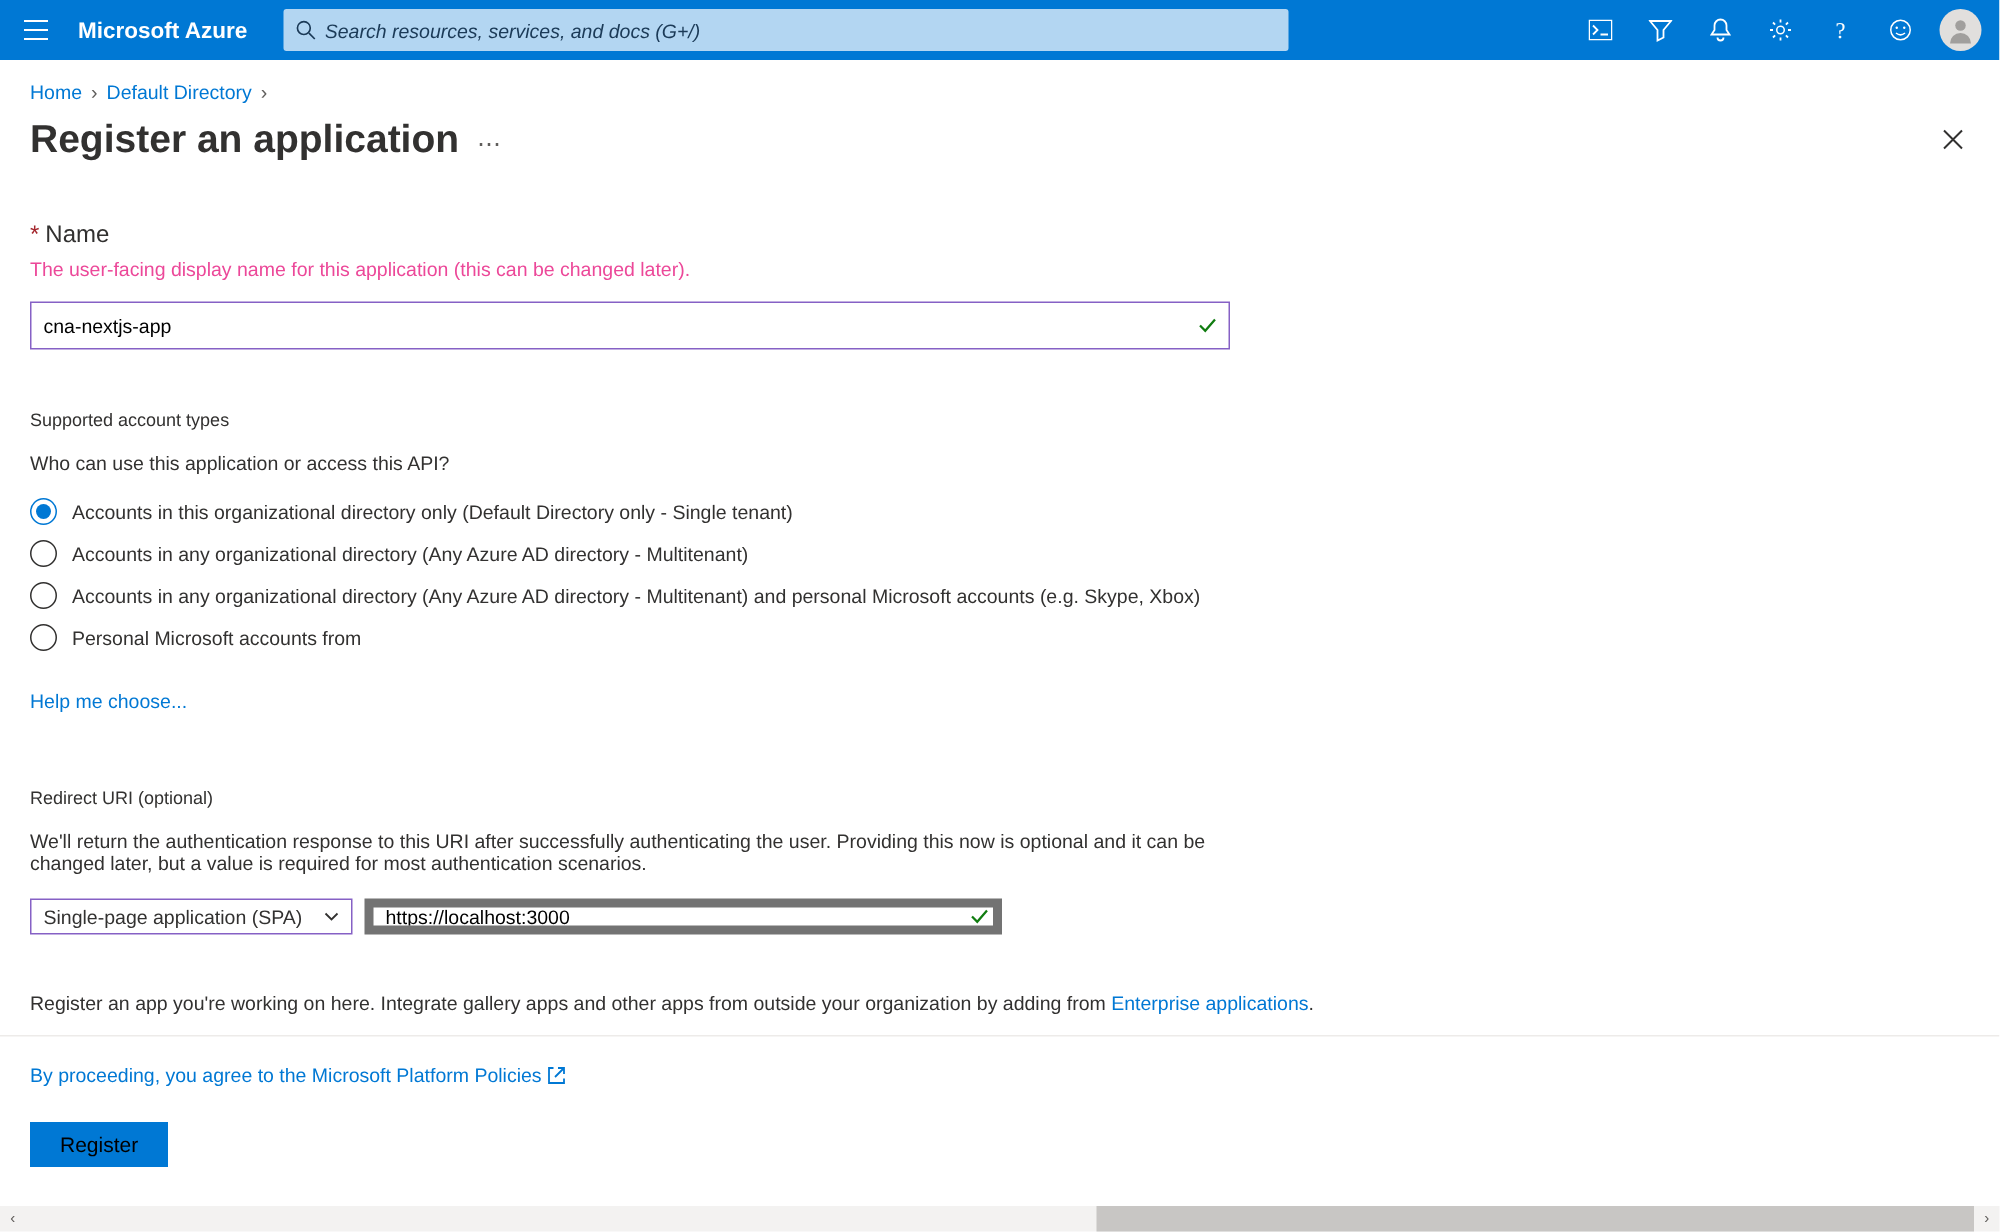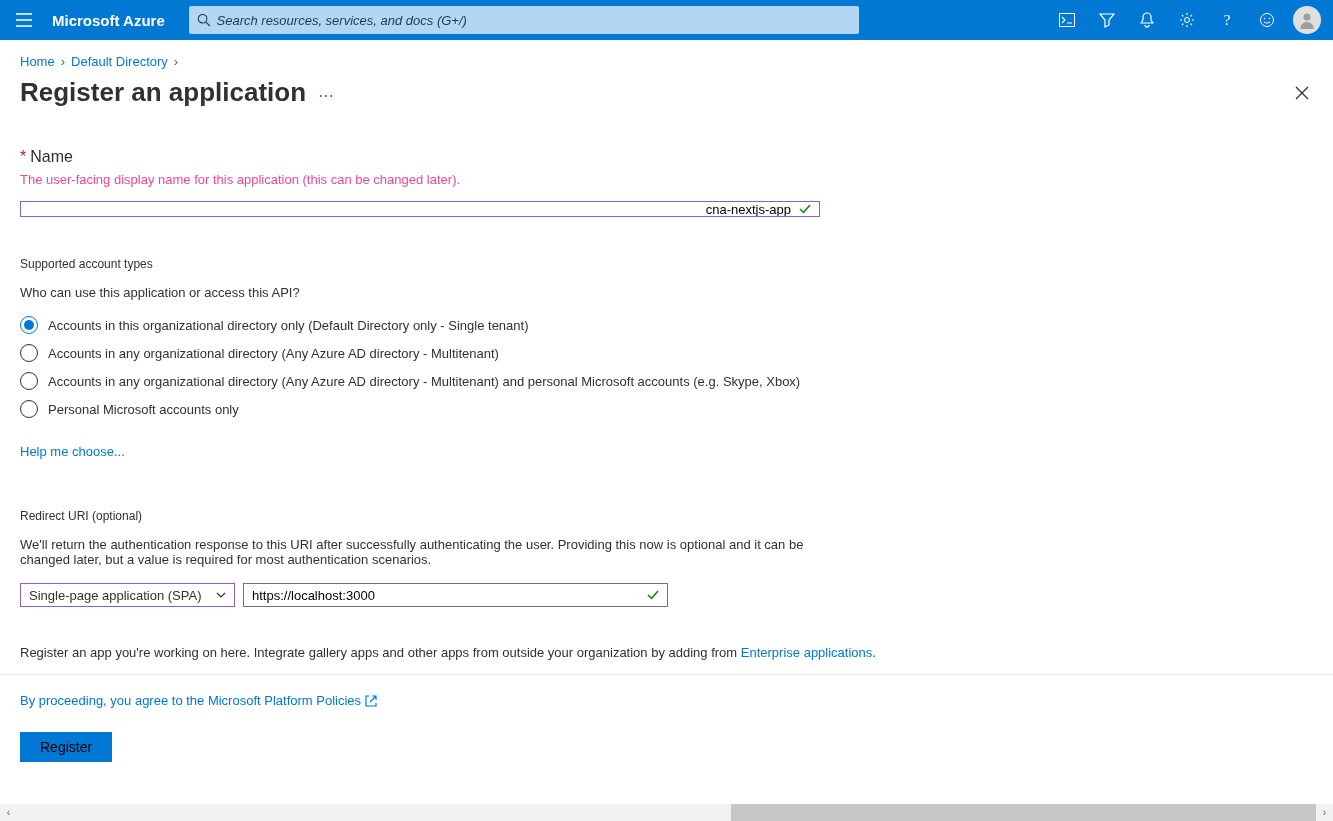--- a/index.html
+++ b/index.html
@@ -25,38 +25,38 @@
 .page-header { display: flex; align-items: center; justify-content: space-between; margin-bottom: 40px; }
 .page-title { font-size: 26px; font-weight: 600; }
 .page-title-dots { margin-left: 12px; color: #605e5c; font-size: 16px; letter-spacing: 1px; }
 .close-x { font-size: 18px; color: #323130; cursor: pointer; padding: 4px; }
 
 .field-label { font-size: 16px; margin-bottom: 6px; }
 .req-star { color: #a4262c; margin-right: 4px; }
 .field-desc { color: #ec4899; font-size: 13px; margin-bottom: 14px; }
 
 .text-input-wrap { position: relative; width: 800px; max-width: 100%; }
-.text-input { width: 100%; height: 16px; border: 1px solid #8661c5; padding: 2px 28px 2px 8px; font-size: 13px; outline: none; text-align: right; }
+.text-input { width: 100%; height: 32px; border: 1px solid #8661c5; padding: 2px 28px 2px 8px; font-size: 13px; outline: none; }
 .valid-check { position: absolute; right: 8px; top: 50%; transform: translateY(-50%); color: #107c10; }
 
 .section-title { font-size: 12px; margin-top: 40px; margin-bottom: 14px; }
 .section-desc { font-size: 13px; margin-bottom: 16px; }
 
 .radio-row { display: flex; align-items: center; gap: 10px; margin-bottom: 10px; cursor: pointer; }
 .radio { width: 18px; height: 18px; border-radius: 50%; border: 1px solid #323130; display: flex; align-items: center; justify-content: center; flex-shrink: 0; }
 .radio.selected { border-color: #0078d4; }
 .radio.selected::after { content: ''; width: 10px; height: 10px; border-radius: 50%; background: #0078d4; }
 
 .link { color: #0078d4; text-decoration: none; cursor: pointer; }
 .help-link { display: inline-block; margin-top: 16px; }
 
 .redirect-row { display: flex; gap: 8px; margin-top: 4px; }
 .dropdown { width: 215px; height: 24px; border: 1px solid #8661c5; display: flex; align-items: center; justify-content: space-between; padding: 0 8px; font-size: 13px; cursor: pointer; }
 .uri-input-wrap { position: relative; width: 425px; }
-.uri-input { width: 100%; height: 24px; border: 1px solid #737373; padding: 2px 28px 2px 8px; font-size: 13px; outline: none; }
+.uri-input { width: 100%; height: 24px; border: 6px solid #737373; padding: 2px 28px 2px 8px; font-size: 13px; outline: none; }
 
 .footer-note { margin-top: 38px; font-size: 13px; }
 
 .bottom-bar { border-top: 1px solid #edebe9; padding: 18px 20px; margin-top: 14px; }
 .agree { color: #0078d4; font-size: 13px; display: flex; align-items: center; gap: 4px; }
 .register-btn { margin-top: 24px; background: #0078d4; color: #000000; border: none; padding: 7px 20px; font-size: 14px; cursor: pointer; }
 
 .hscroll { position: absolute; bottom: 0; left: 0; right: 0; height: 17px; background: #f3f2f1; display: flex; }
 .hscroll-arrow { width: 17px; height: 17px; display: flex; align-items: center; justify-content: center; color: #605e5c; font-size: 10px; }
 .hscroll-track { flex: 1; position: relative; }
@@ -167,21 +167,21 @@
     <div class="radio-row">
       <div class="radio"></div>
       <span>Accounts in any organizational directory (Any Azure AD directory - Multitenant)</span>
     </div>
     <div class="radio-row">
       <div class="radio"></div>
       <span>Accounts in any organizational directory (Any Azure AD directory - Multitenant) and personal Microsoft accounts (e.g. Skype, Xbox)</span>
     </div>
     <div class="radio-row">
       <div class="radio"></div>
-      <span>Personal Microsoft accounts only</span>
+      <span>Personal Microsoft accounts from</span>
     </div>
 
     <a class="link help-link">Help me choose...</a>
 
     <div class="section-title" style="margin-top:50px;">Redirect URI (optional)</div>
     <div class="section-desc" style="max-width:800px;">We'll return the authentication response to this URI after successfully authenticating the user. Providing this now is optional and it can be changed later, but a value is required for most authentication scenarios.</div>
 
     <div class="redirect-row">
       <div class="dropdown">
         <span>Single-page application (SPA)</span>

